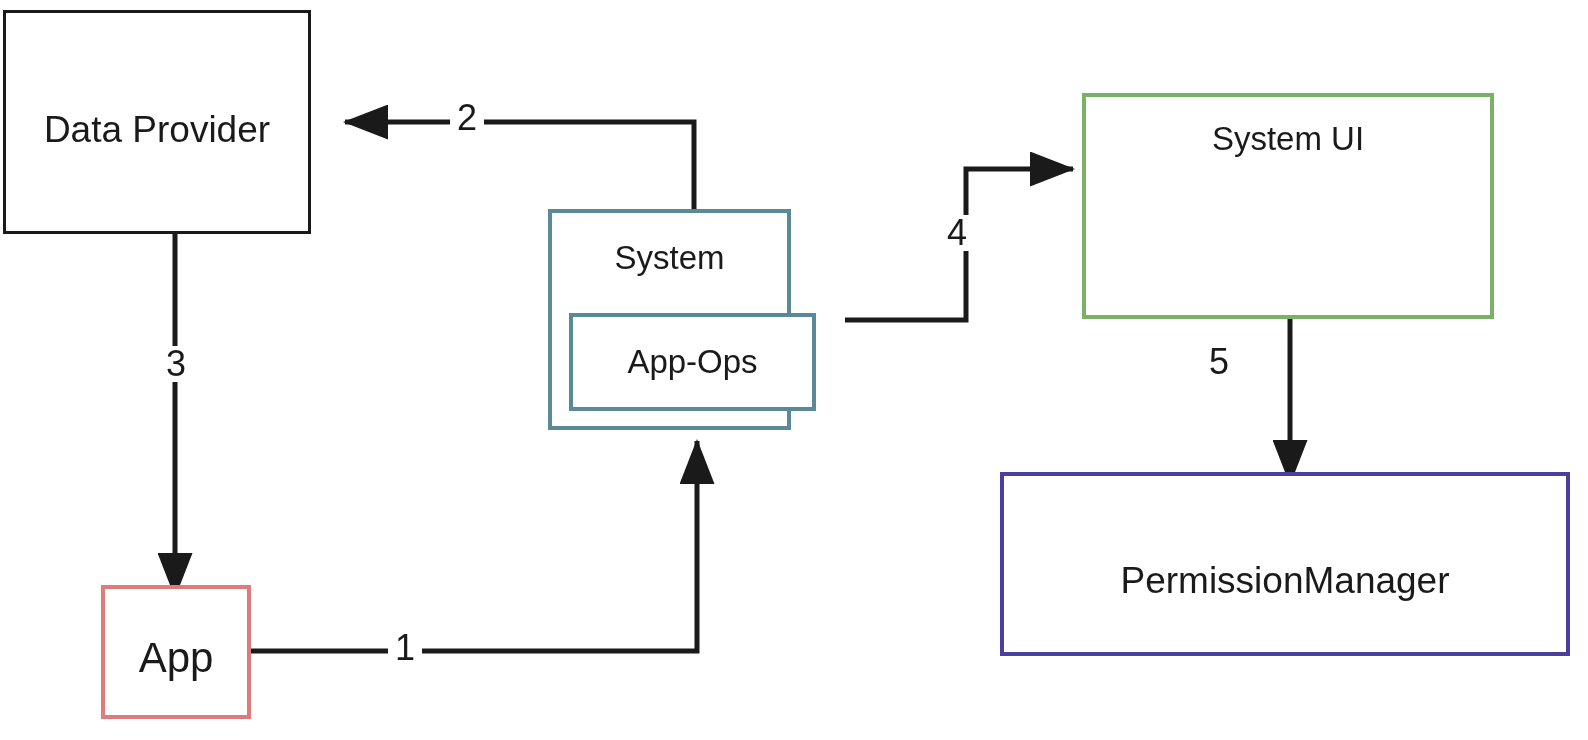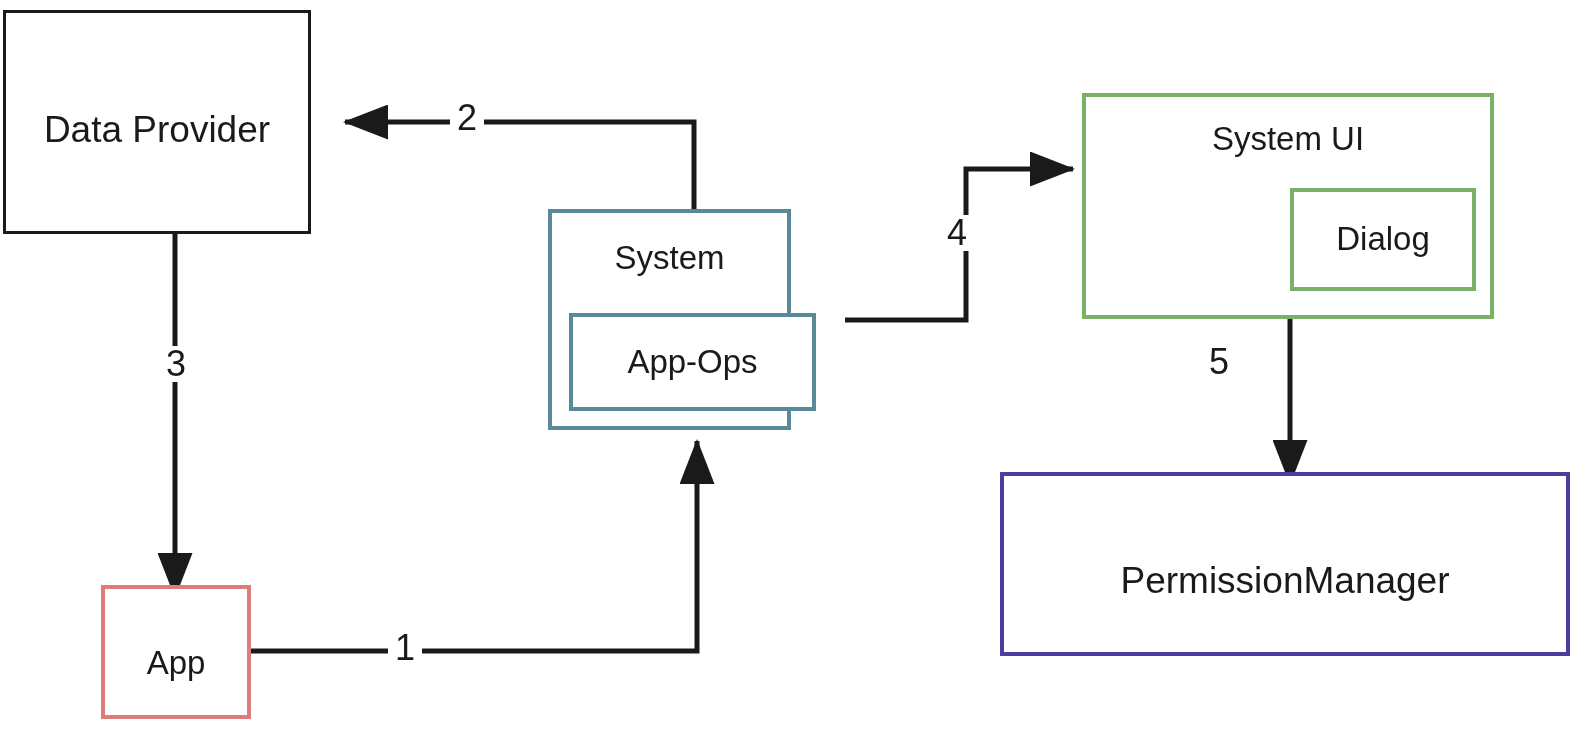--- a/index.html
+++ b/index.html
@@ -81,21 +81,21 @@
   }
   #node-permission-manager .node-label {
     top: 84px; font-size: 37px;
   }
   
   #node-app {
     left: 101px; top: 585px; width: 150px; height: 134px;
     border: 4px solid #de7b7b;
   }
   #node-app .node-label {
-    top: 55px; font-size: 33px;
+    top: 45px; font-size: 42px;
   }
   
   #edges {
     position: absolute;
     left: 0; top: 0;
     width: 1588px; height: 740px;
     pointer-events: none;
   }
   .edge-label {
     position: absolute;
@@ -147,23 +147,20 @@
 
   <div class="node" id="node-system">
     <div class="node-label">System</div>
     <div id="node-app-ops">
       <div class="node-label">App-Ops</div>
     </div>
   </div>
 
   <div class="node" id="node-system-ui">
     <div class="node-label">System UI</div>
-    <div id="node-dialog">
-      <div class="node-label">Dialog</div>
-    </div>
   </div>
 
   <div class="node" id="node-permission-manager">
     <div class="node-label">PermissionManager</div>
   </div>
 
   <div class="node" id="node-app">
     <div class="node-label">App</div>
   </div>
 

